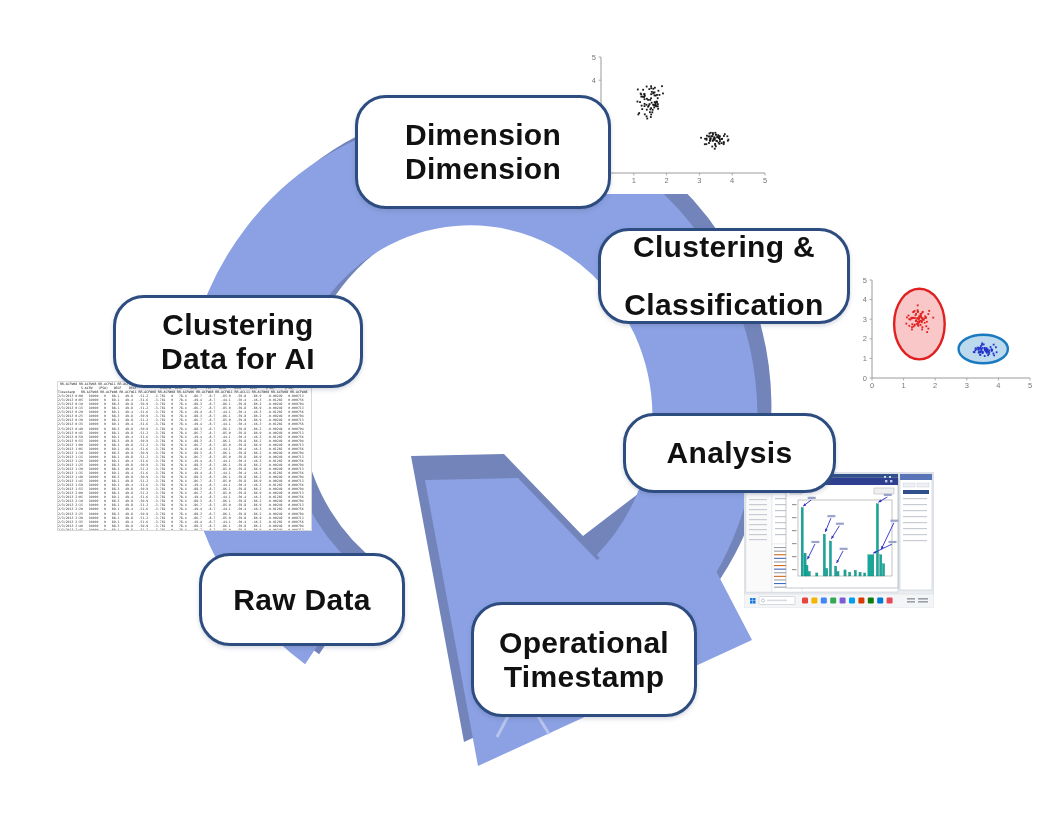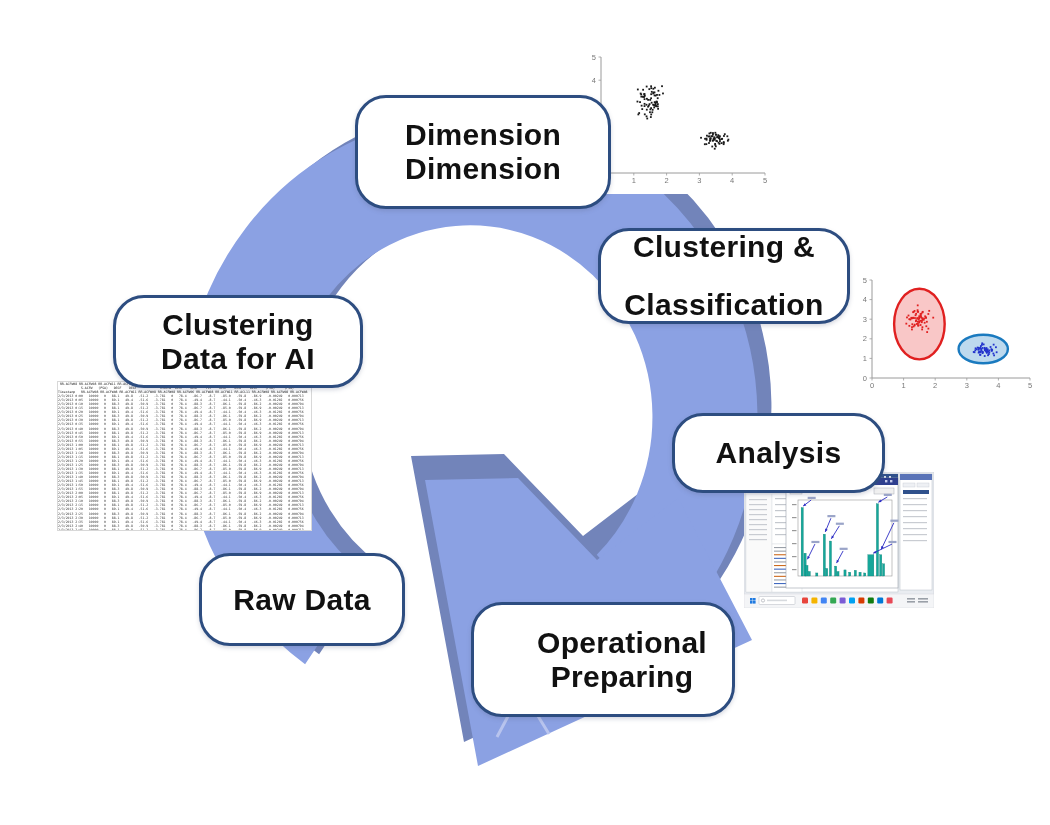--- a/index.html
+++ b/index.html
@@ -7,23 +7,23 @@
           font-family:"Liberation Sans",sans-serif;}
   #swoosh{position:absolute;left:0;top:0;z-index:1;}
   .layer{position:absolute;z-index:2;}
   .step{position:absolute;z-index:3;background:#ffffff;border:3px solid #2d4d80;border-radius:31px;
         display:flex;flex-direction:column;align-items:center;justify-content:center;
         text-align:center;color:#111;font-weight:700;box-shadow:0 2px 4px rgba(90,100,130,.25);}
   .step span{font-size:30px;line-height:34px;letter-spacing:.3px;}
   #box-dimension{left:355px;top:95px;width:250px;height:108px;}
   #box-clustering{left:598px;top:228px;width:246px;height:90px;gap:24px;}
   #box-preparing{left:113px;top:295px;width:244px;height:87px;}
-  #box-analysis{left:672px;top:413px;width:207px;height:74px;}
+  #box-analysis{left:623px;top:413px;width:207px;height:74px;}
   #box-raw{left:199px;top:553px;width:200px;height:87px;}
-  #box-operational{left:471px;top:602px;width:220px;height:109px;padding-left:38px;}
+  #box-operational{left:471px;top:602px;width:220px;height:109px;}
   #raw-table{left:57px;top:381px;width:253px;height:148px;background:#fff;
              font-family:"DejaVu Sans Mono",monospace;font-size:3.2px;line-height:4.05px;
              color:#333;white-space:pre;overflow:hidden;border:0.5px solid #d8d8d8;}
   #raw-table .hdr{color:#222;}
   #raw-table div{white-space:pre;}
 </style>
 </head>
 <body>
 
 <div id="canvas">
@@ -555,16 +555,16 @@
     <span>Data for AI</span>
   </div>
   <div class="step" id="box-analysis">
     <span>Analysis</span>
   </div>
   <div class="step" id="box-raw">
     <span>Raw Data</span>
   </div>
   <div class="step" id="box-operational">
     <span>Operational</span>
-    <span>Preparing</span>
+    <span>Timestamp</span>
   </div>
 
 </div>
 
 </body></html>

